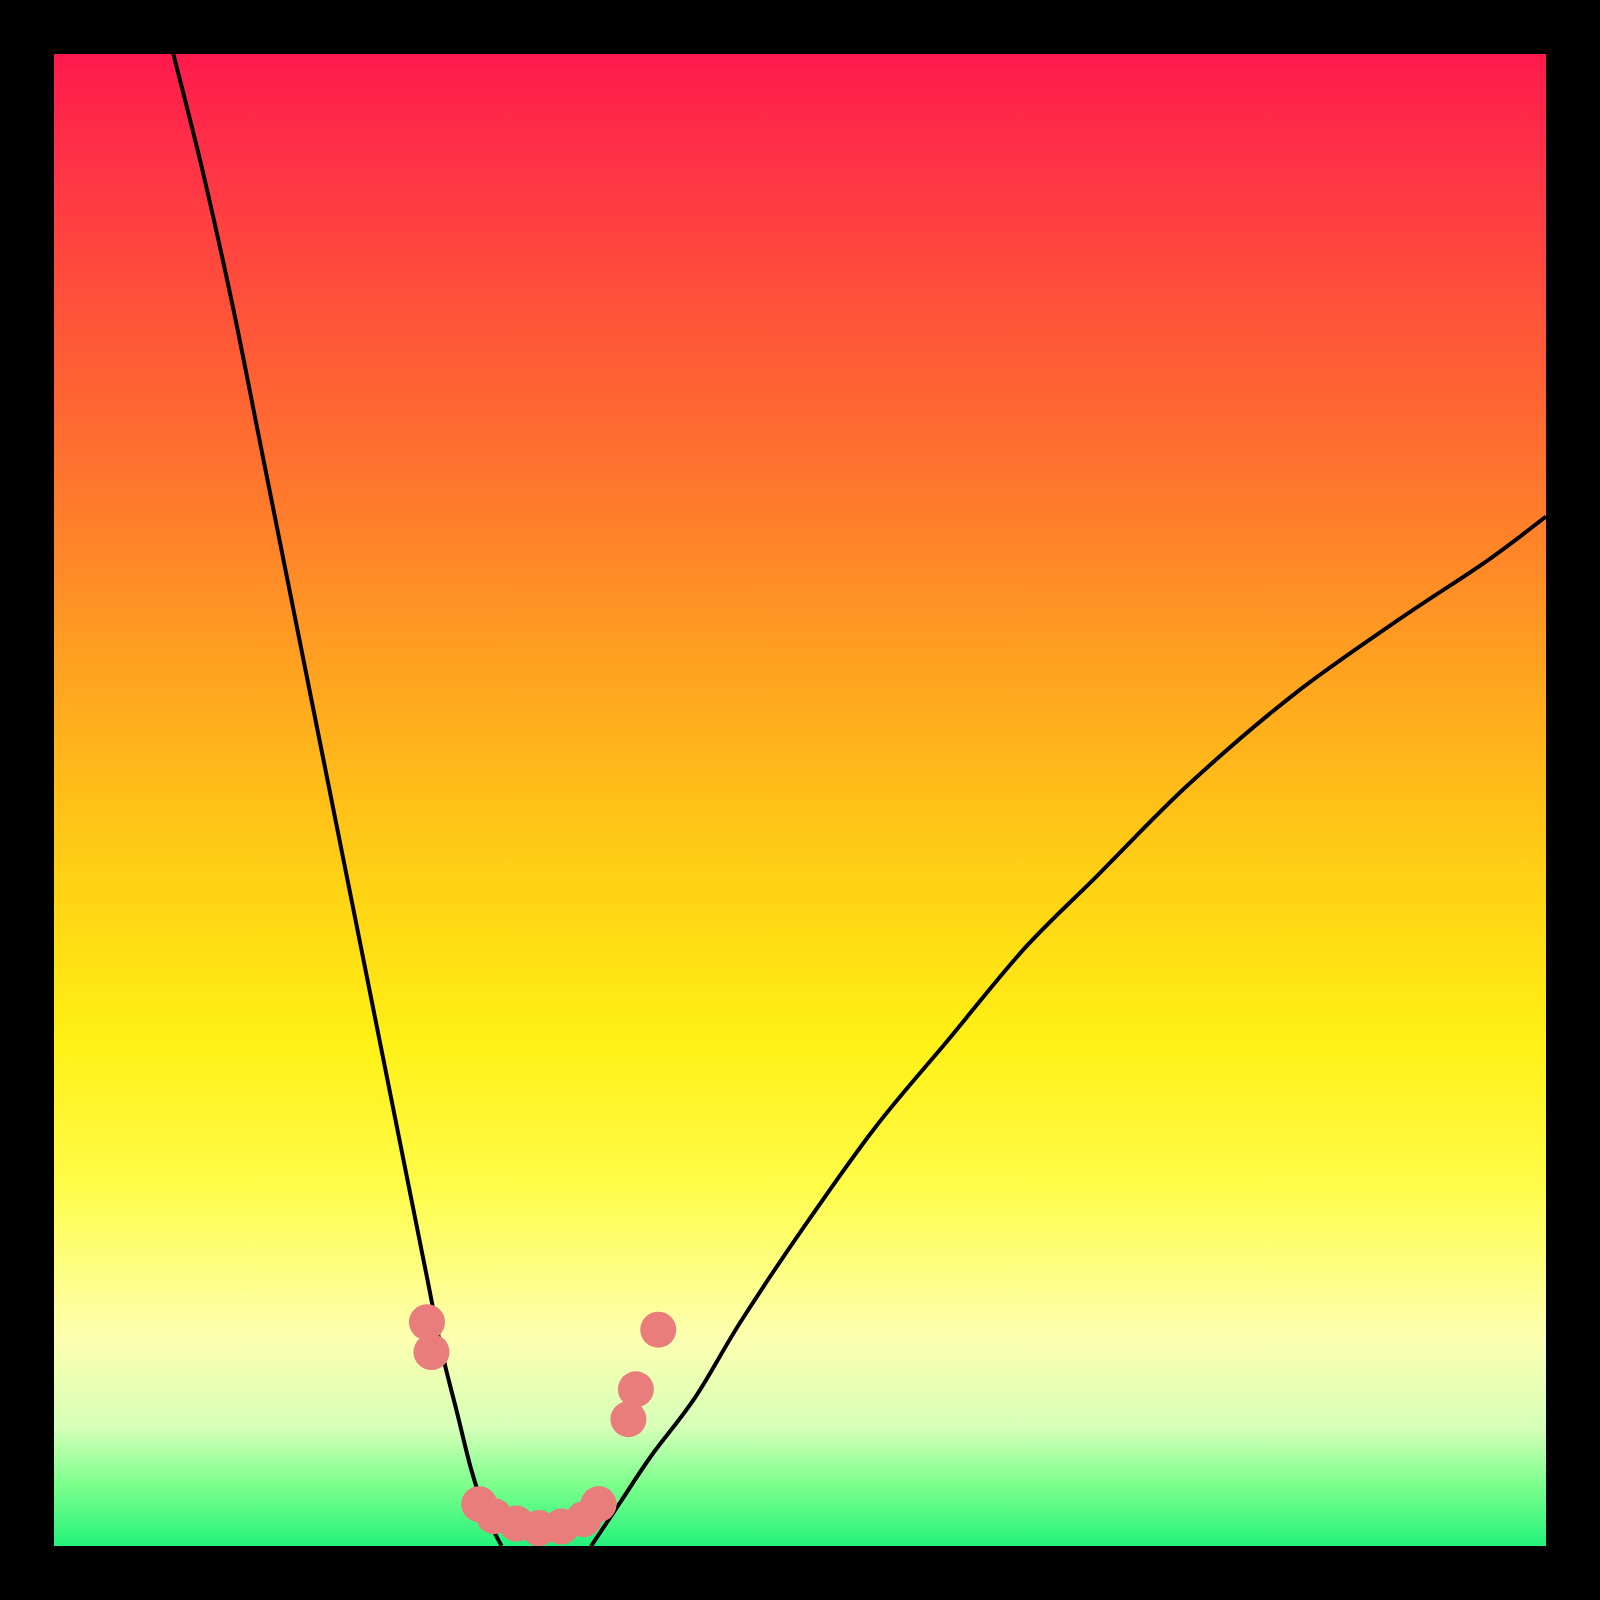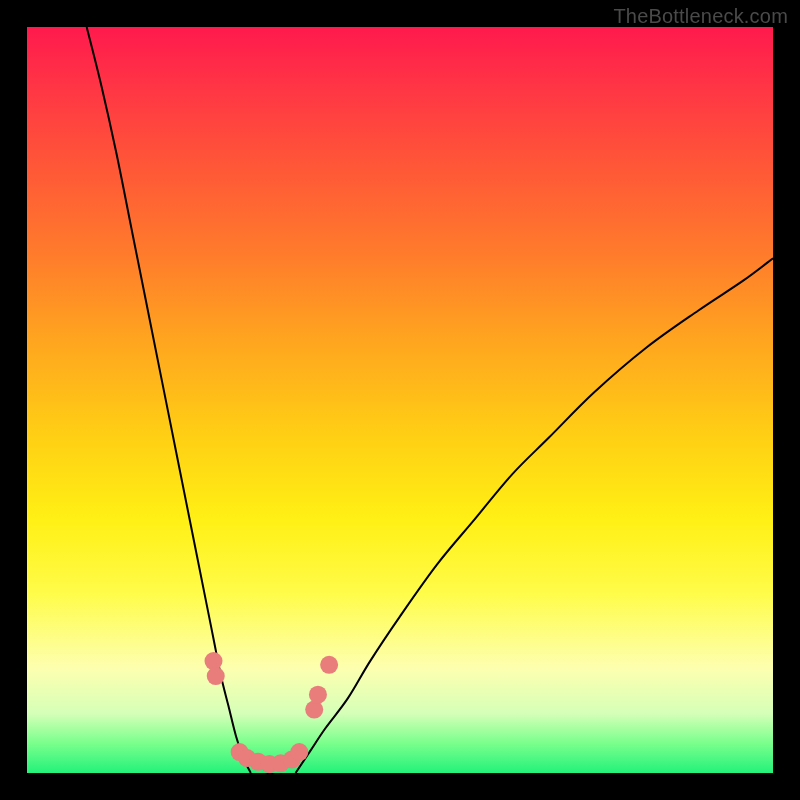--- a/index.html
+++ b/index.html
@@ -63,21 +63,20 @@
   }
   .marker {
     fill: #e87d7b;
     stroke: none;
   }
 </style>
 </head>
 <body>
 
 <div class="frame">
-  <div class="watermark">TheBottleneck.com</div>
   <div class="plot">
     <svg class="curves" viewBox="0 0 746 746" preserveAspectRatio="none">
       <path id="left-branch" class="curve-path" d="M 59.68 0 C 62.16666666666667 9.946666666666658, 69.62666666666668 38.54333333333328, 74.60000000000001 59.67999999999995 C 79.57333333333334 80.81666666666662, 84.54666666666667 103.19666666666672, 89.52 126.82000000000005 C 94.49333333333333 150.44333333333338, 99.46666666666668 176.5533333333333, 104.44000000000001 201.41999999999996 C 109.41333333333334 226.2866666666666, 114.38666666666667 251.1533333333333, 119.36 276.02 C 124.33333333333333 300.88666666666666, 129.30666666666667 325.75333333333333, 134.28 350.62 C 139.25333333333333 375.4866666666667, 144.2266666666667 400.35333333333335, 149.20000000000002 425.22 C 154.17333333333335 450.0866666666667, 159.14666666666668 474.9533333333333, 164.12 499.82 C 169.09333333333333 524.6866666666666, 175.31 555.77, 179.04 574.42 C 182.76999999999998 593.0699999999999, 184.01333333333332 599.2866666666666, 186.5 611.72 C 188.98666666666668 624.1533333333334, 191.47333333333333 637.8299999999999, 193.96 649.02 C 196.4466666666667 660.21, 198.93333333333334 668.9133333333333, 201.42000000000002 678.86 C 203.9066666666667 688.8066666666667, 206.39333333333337 699.9966666666667, 208.88000000000002 708.7 C 211.36666666666667 717.4033333333334, 213.85333333333332 724.8633333333333, 216.33999999999997 731.08 C 218.82666666666663 737.2966666666667, 222.55666666666664 743.5133333333333, 223.79999999999998 746"></path>
       <path id="right-branch" class="curve-path" d="M 268.56 746 C 271.0466666666667 742.27, 278.50666666666666 731.08, 283.48 723.62 C 288.4533333333334 716.16, 292.1833333333334 709.9433333333334, 298.40000000000003 701.24 C 304.6166666666667 692.5366666666666, 313.32 682.5899999999999, 320.78 671.4 C 328.23999999999995 660.21, 334.4566666666667 647.7766666666666, 343.16 634.1 C 351.86333333333334 620.4233333333334, 361.81 605.5033333333333, 373 589.34 C 384.19 573.1766666666667, 397.8666666666667 553.2833333333333, 410.3 537.12 C 422.73333333333335 520.9566666666667, 435.16666666666663 507.28000000000003, 447.59999999999997 492.36 C 460.0333333333333 477.44, 472.4666666666667 461.27666666666664, 484.90000000000003 447.59999999999997 C 497.33333333333337 433.9233333333333, 508.52333333333326 423.9766666666667, 522.1999999999999 410.3 C 535.8766666666666 396.62333333333333, 550.7966666666667 380.46000000000004, 566.96 365.54 C 583.1233333333333 350.62, 601.7733333333333 334.4566666666667, 619.18 320.78000000000003 C 636.5866666666666 307.10333333333335, 655.2366666666667 294.67, 671.4 283.48 C 687.5633333333333 272.29, 703.7266666666667 262.3433333333333, 716.16 253.64 C 728.5933333333332 244.93666666666664, 741.0266666666666 234.98999999999998, 746 231.26"></path>
       <g id="marker-group">
           <circle cx="186.5" cy="634.1" r="9" class="marker"></circle>
           <circle cx="188.738" cy="649.02" r="9" class="marker"></circle>
           <circle cx="212.60999999999999" cy="725.112" r="9" class="marker"></circle>
           <circle cx="220.07" cy="731.08" r="9" class="marker"></circle>
           <circle cx="231.26" cy="734.81" r="9" class="marker"></circle>

